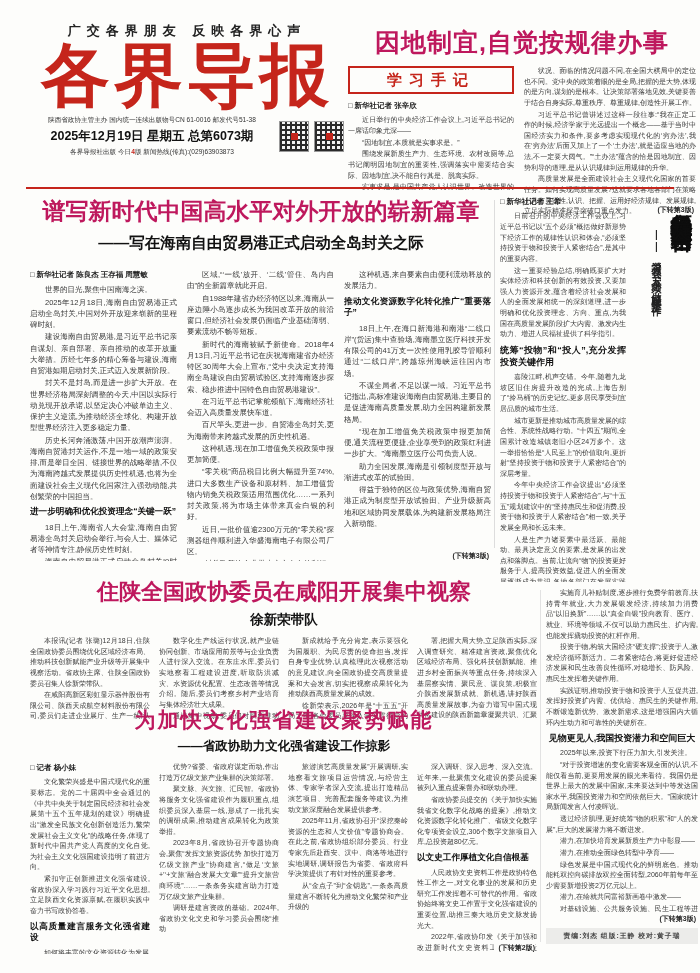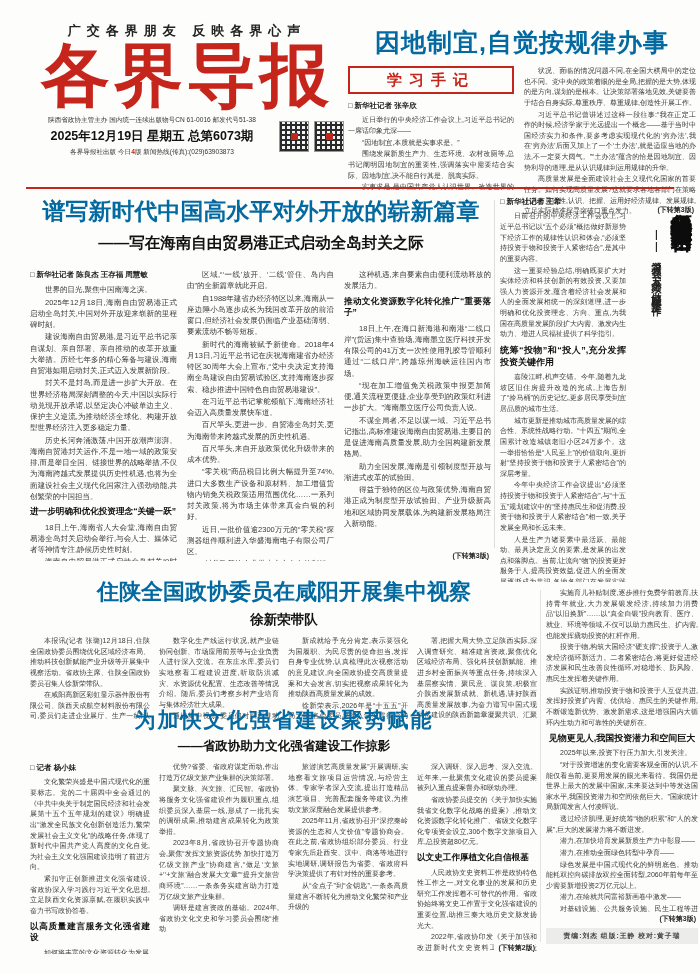--- a/index.html
+++ b/index.html
@@ -15,21 +15,21 @@
   .pubinfo-lines{width:252px;text-align:center;}
   .pub-tiny{font-size:6.6px;color:#333;white-space:nowrap;}
   .pub-date{font-size:12.5px;font-weight:bold;color:#111;margin:3px 0;white-space:nowrap;}
   .red-num{color:#c5251b;font-weight:bold;}
   .qr{width:29px;height:29px;position:relative;border:1px solid #999;
       background-image:repeating-linear-gradient(0deg,#2b2b2b 0 2px,transparent 2px 5px),
                        repeating-linear-gradient(90deg,#2b2b2b 0 2px,#f4f4f4 2px 5px);}
   .qr::after{content:"";position:absolute;left:11px;top:11px;width:7px;height:7px;background:#c5251b;}
   .red-rule{background:#c5251b;}
   
-  .headline{font-weight:900;color:#0369a1;text-align:center;white-space:nowrap;}
+  .headline{font-weight:900;color:#be185d;text-align:center;white-space:nowrap;}
   .deck{font-weight:bold;color:#111;text-align:center;white-space:nowrap;}
   .byline{font-size:7.5px;font-weight:bold;color:#222;margin:0 0 4px 0;}
   .cols{display:flex;}
   .col{overflow:hidden;text-align:justify;}
   .col p{margin:0 0 1px 0;text-indent:2em;}
   .body7{font-size:7px;line-height:1.52;color:#3a3a3a;}
   .body75{font-size:7.5px;line-height:1.5;color:#373737;}
   .sub-in{font-weight:bold;color:#111;font-size:8.6px;line-height:1.35;margin:4px 0;text-indent:0;}
   .jump{font-size:7px;font-weight:bold;color:#222;text-align:right;}
   .divider-v{background:#ddd;width:1px;}
@@ -112,35 +112,35 @@
             <p>海南自由贸易港正式启动全岛封关!9时16分,随着会议宣布消息,现场掌声雷动,经久不息。</p>
           </div>
       </div>
       <div class="col body75" style="width:147px;height:292px;">
         <div>
             <p>区域,“‘一线’放开、‘二线’管住、岛内自由”的全新篇章就此开启。</p>
             <p>自1988年建省办经济特区以来,海南从一座边陲小岛逐步成长为我国改革开放的前沿窗口,但经济社会发展仍面临产业基础薄弱、要素流动不畅等短板。</p>
             <p>新时代的海南被赋予新使命。2018年4月13日,习近平总书记在庆祝海南建省办经济特区30周年大会上宣布,“党中央决定支持海南全岛建设自由贸易试验区,支持海南逐步探索、稳步推进中国特色自由贸易港建设”。</p>
             <p>在习近平总书记掌舵领航下,海南经济社会迈入高质量发展快车道。</p>
             <p>百尺竿头,更进一步。自贸港全岛封关,更为海南带来跨越式发展的历史性机遇。</p>
-            <p>百尺竿头,来自开放政策优化升级带来的成本优势。</p>
+            <p>这种机遇,现在加工增值免关税政策申报更加简便。</p>
             <p>“零关税”商品税目比例大幅提升至74%,进口大多数生产设备和原材料、加工增值货物内销免关税政策适用范围优化……一系列封关政策,将为市场主体带来真金白银的利好。</p>
             <p>近日,一批价值逾2300万元的“零关税”探测器组件顺利进入华盛海南电子有限公司厂区。</p>
             <p>“封关政策给企业带来实实在在的利好。封关后,公司将第一时间用好‘零关税’新政策,再从集团进口一批价值约1400万元的专用设备。”</p>
           </div>
       </div>
       <div class="col body75 rel" style="width:147px;height:292px;">
         <div>
             <p>这种机遇,来自要素自由便利流动释放的发展活力。</p>
           </div>
         <div class="sub-in">推动文化资源数字化转化推广“重要落子”</div>
         <div>
             <p>18日上午,在海口新海港和南港“二线口岸”(货运)集中查验场,海南墨立医疗科技开发有限公司的41万支一次性使用乳胶导管顺利通过“二线口岸”,跨越琼州海峡运往国内市场。</p>
+            <p>不谋全局者,不足以谋一域。习近平总书记指出,高标准建设海南自由贸易港,主要目的是促进海南高质量发展,助力全国构建新发展格局。</p>
             <p>“现在加工增值免关税政策申报更加简便,通关流程更便捷,企业享受到的政策红利进一步扩大。”海南墨立医疗公司负责人说。</p>
-            <p>不谋全局者,不足以谋一域。习近平总书记指出,高标准建设海南自由贸易港,主要目的是促进海南高质量发展,助力全国构建新发展格局。</p>
             <p>助力全国发展,海南是引领制度型开放与渐进式改革的试验田。</p>
             <p>得益于独特的区位与政策优势,海南自贸港正成为制度型开放试验田、产业升级新高地和区域协同发展载体,为构建新发展格局注入新动能。</p>
           </div>
         <div class="jump jump-abs">(下转第3版)</div>
       </div>
     </div>
   </div>
 
   <div class="abs divider-v" style="left:494px;top:200px;height:348px;"></div>
 

